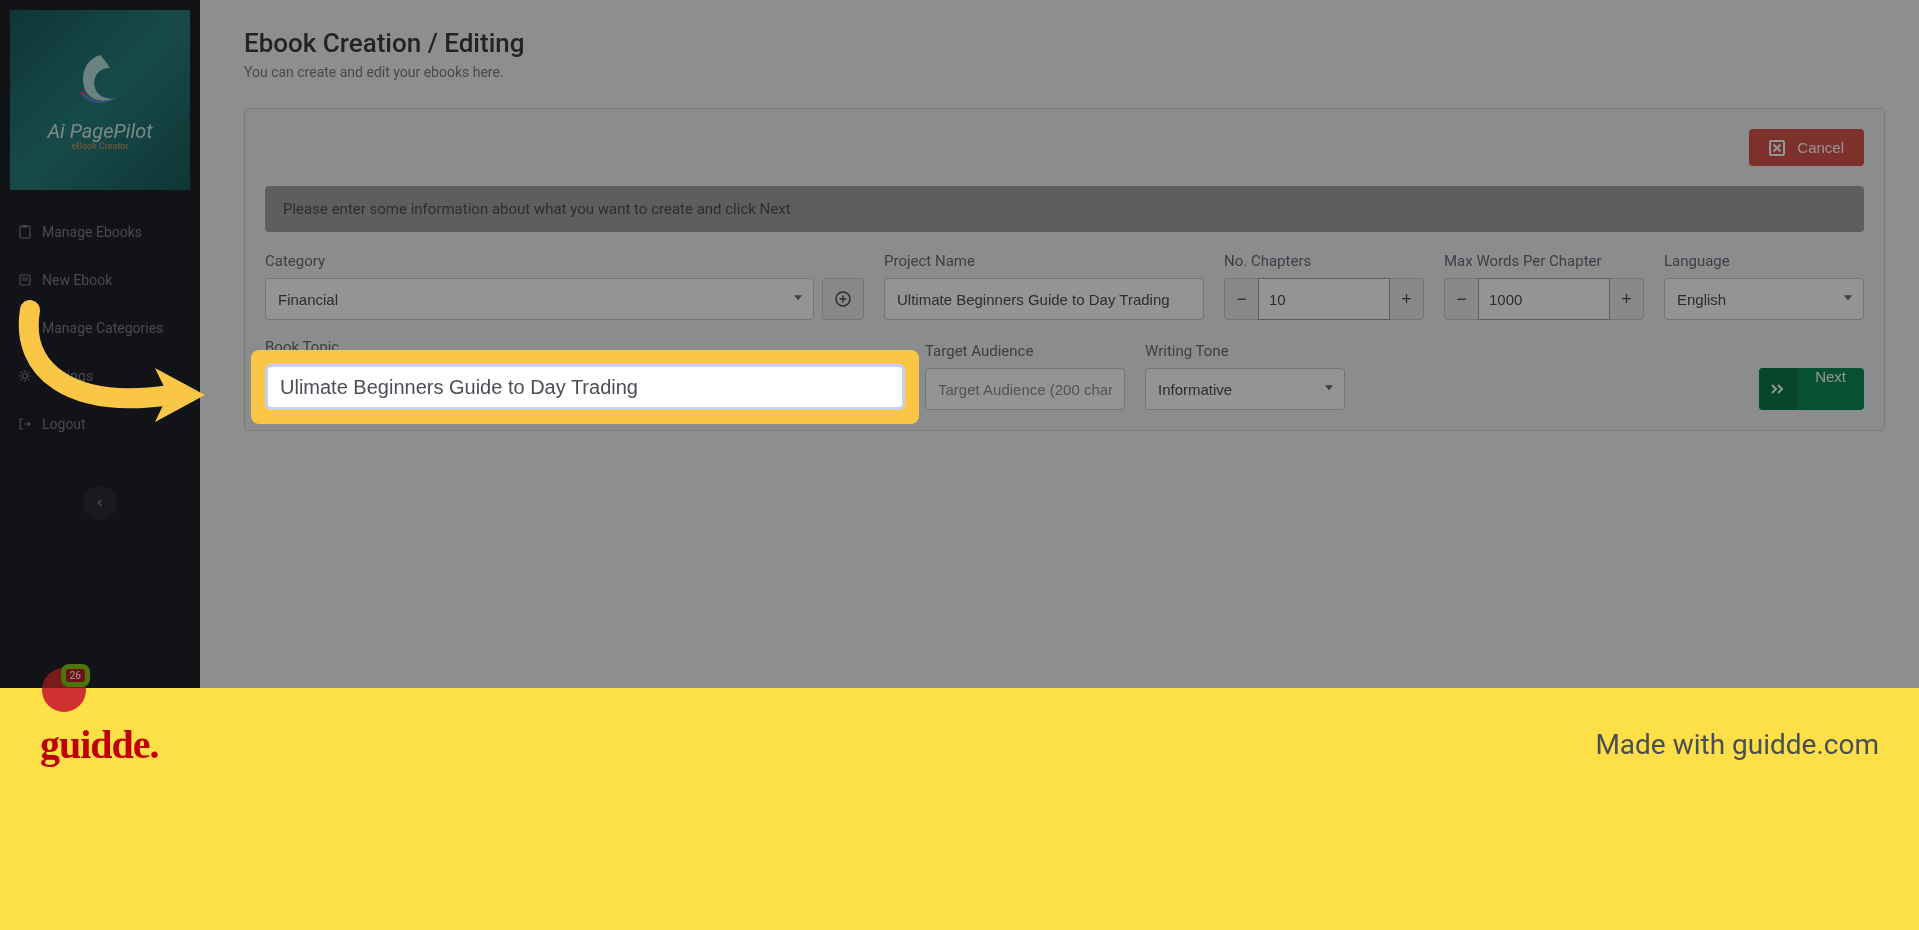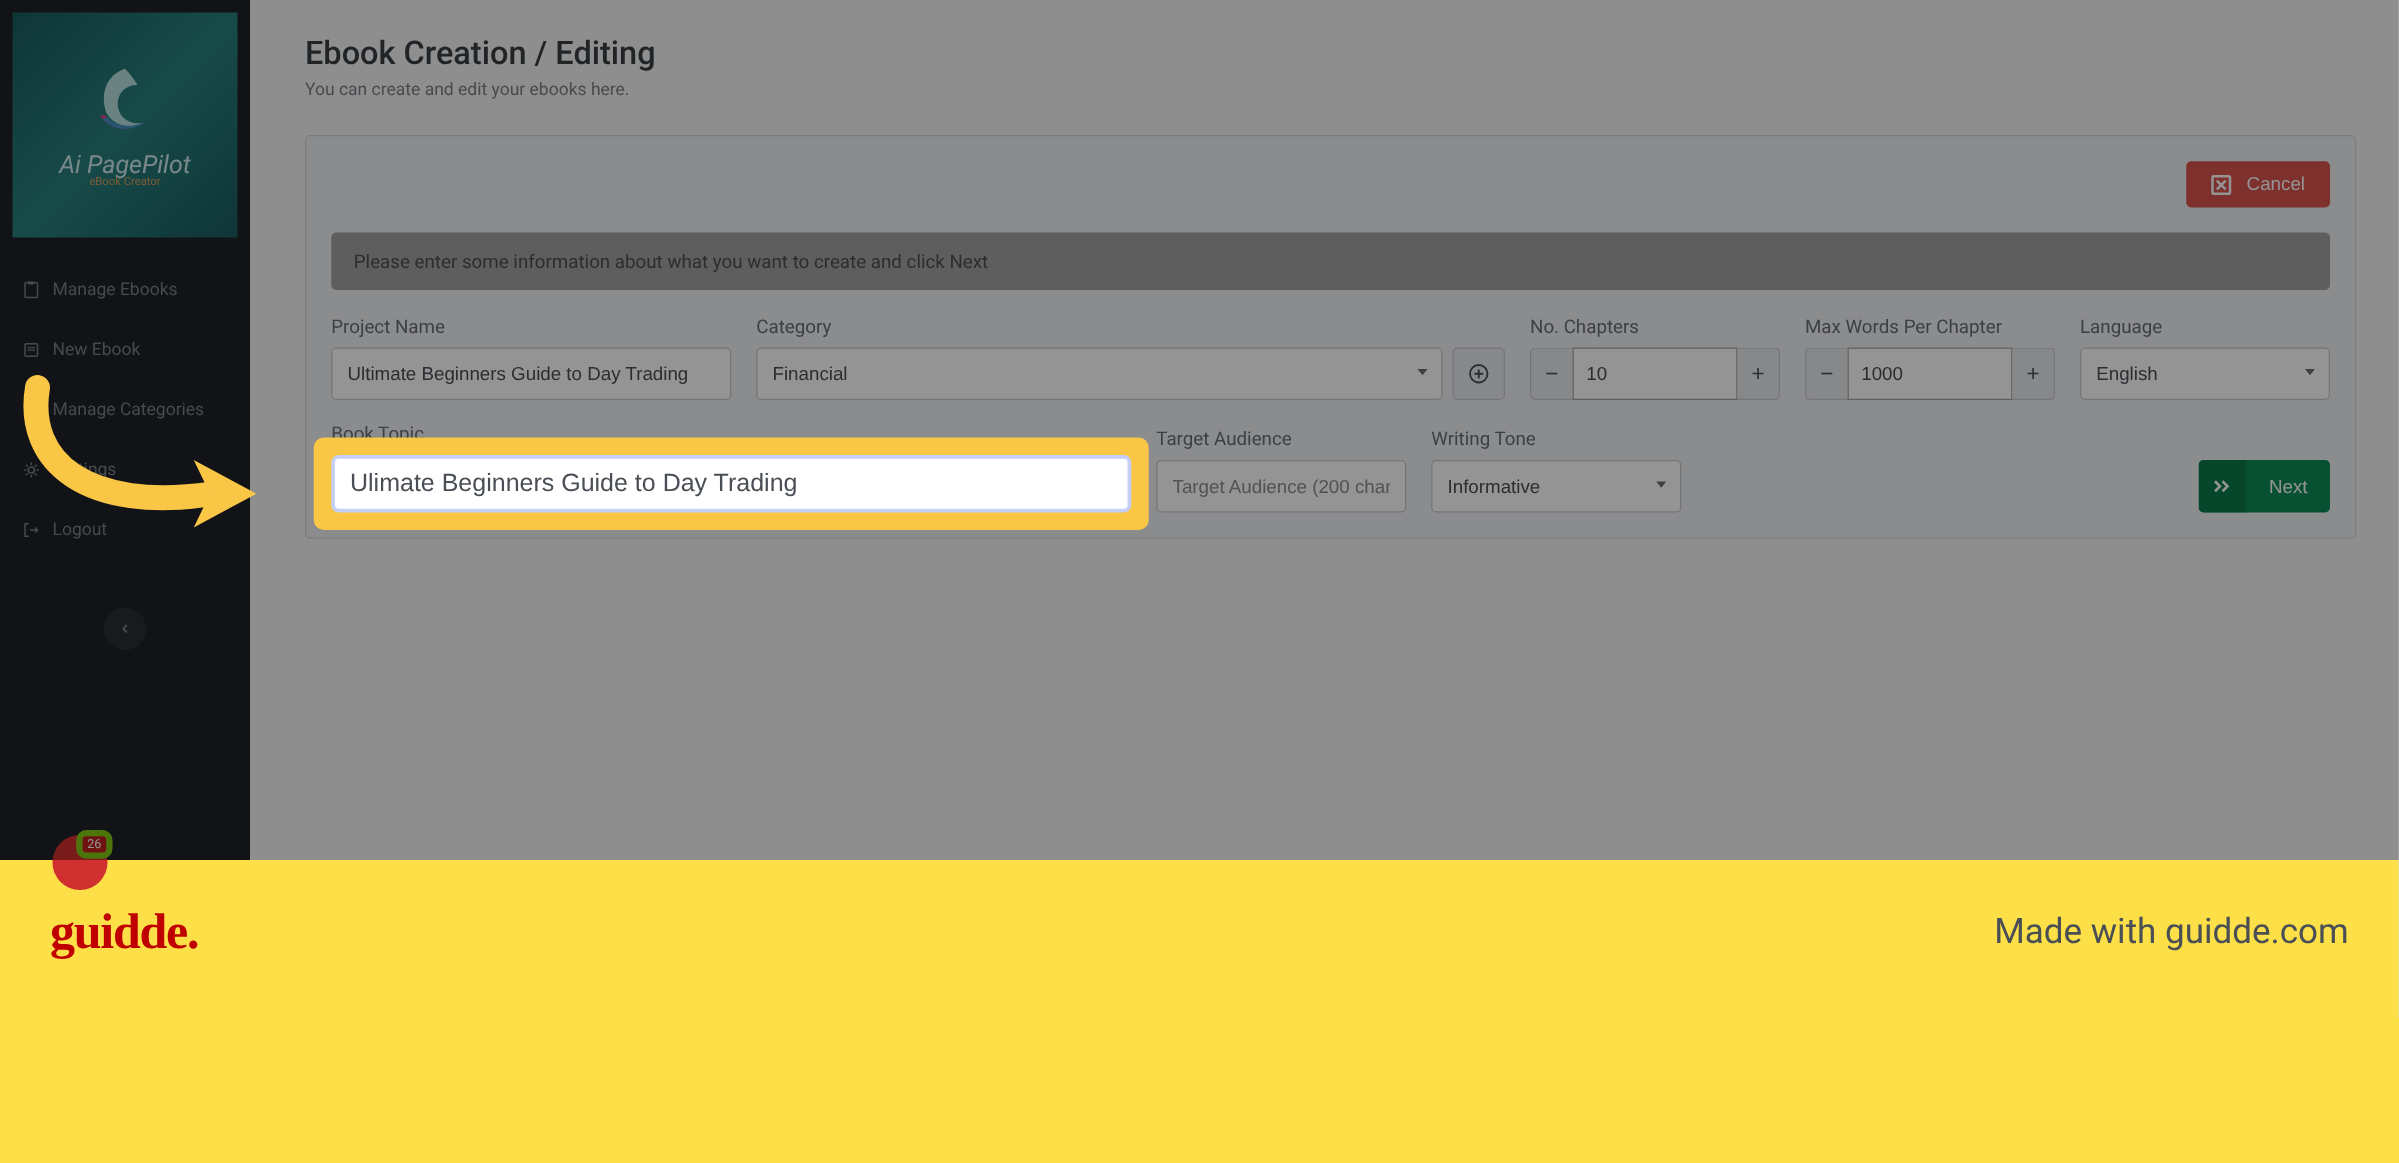--- a/index.html
+++ b/index.html
@@ -44,21 +44,21 @@
 .stepper { display: flex; }
 .stepper button { width: 34px; height: 42px; border: 1px solid #c7cace; background: #e8eaed; font-size: 18px; color: #4a4f55; cursor: pointer; }
 .stepper button:first-child { border-radius: 4px 0 0 4px; border-right: none; }
 .stepper button:last-child { border-radius: 0 4px 4px 0; border-left: none; }
 .stepper input { flex: 1; height: 42px; border: 1px solid #a3a3a3; padding: 0 10px; font-size: 15px; color: #4a4f55; text-align: left; min-width: 0; }
 
 .addcat { width: 42px; height: 42px; border: 1px solid #c7cace; background: #e8eaed; border-radius: 4px; display: flex; align-items: center; justify-content: center; cursor: pointer; }
 .addcat-ic { width: 18px; height: 18px; }
 
 .row2 { display: flex; gap: 20px; align-items: flex-end; }
-.btn-next { background: #0e8a57; color: #fff; border: none; padding: 0; height: 42px; border-radius: 4px; font-size: 15px; display: flex; align-items: center; cursor: pointer; overflow: hidden; }
+.btn-next { background: #0e8a57; color: #fff; border: none; padding: 0; height: 42px; border-radius: 4px; font-size: 15px; display: flex; align-items: flex-start; cursor: pointer; overflow: hidden; }
 .btn-next .chev-box { width: 38px; height: 42px; background: #0c7a4c; display: flex; align-items: center; justify-content: center; }
 .btn-next .txt { padding: 0 18px; }
 
 .highlight-wrap { position: relative; }
 .highlight-border { position: absolute; left: -14px; top: -14px; right: -14px; bottom: -14px; background: #f9c646; border-radius: 8px; z-index: 50; }
 .highlight-inner { position: relative; z-index: 51; background: #fff; border: 3px solid #c5cff7; border-radius: 6px; height: 46px; padding: 0 12px; display: flex; align-items: center; }
 .highlight-inner input { border: none; outline: none; width: 100%; font-size: 20px; color: #4a4f55; background: transparent; }
 
 .dim-overlay { position: absolute; left: 0; top: 0; width: 1919px; height: 688px; background: rgba(0,0,0,0.42); z-index: 40; pointer-events: none; }
 
@@ -148,41 +148,41 @@
     <div class="cancel-row">
       <button class="btn-cancel">
         <span class="sq"></span>
         <span>Cancel</span>
       </button>
     </div>
 
     <div class="info-bar">Please enter some information about what you want to create and click Next</div>
 
     <div class="form-row">
-      <div class="fg" style="width:320px">
-        <label>Project Name</label>
-        <input class="inp" value="Ultimate Beginners Guide to Day Trading" style="">
-      </div>
       <div class="fg" style="flex:1; flex-direction:column">
         <label>Category</label>
         <div style="display:flex; gap:8px">
           <div class="sel-wrap" style="flex:1">
             <select class="sel" style="width:100%">
               <option>Financial</option>
             </select>
           </div>
           <div class="addcat">
             <svg class="addcat-ic" viewBox="0 0 18 18">
                 <circle cx="9" cy="9" r="7" fill="none" stroke="#4a4f55" stroke-width="1.5"></circle>
                 <line x1="9" y1="5.5" x2="9" y2="12.5" stroke="#4a4f55" stroke-width="1.5"></line>
                 <line x1="5.5" y1="9" x2="12.5" y2="9" stroke="#4a4f55" stroke-width="1.5"></line>
               </svg>
           </div>
         </div>
       </div>
+      <div class="fg" style="width:320px">
+        <label>Project Name</label>
+        <input class="inp" value="Ultimate Beginners Guide to Day Trading" style="">
+      </div>
       <div class="fg" style="width:200px">
         <label>No. Chapters</label>
         <div class="stepper">
           <button>−</button>
           <input value="10" style="">
           <button>+</button>
         </div>
       </div>
       <div class="fg" style="width:200px">
         <label>Max Words Per Chapter</label>

